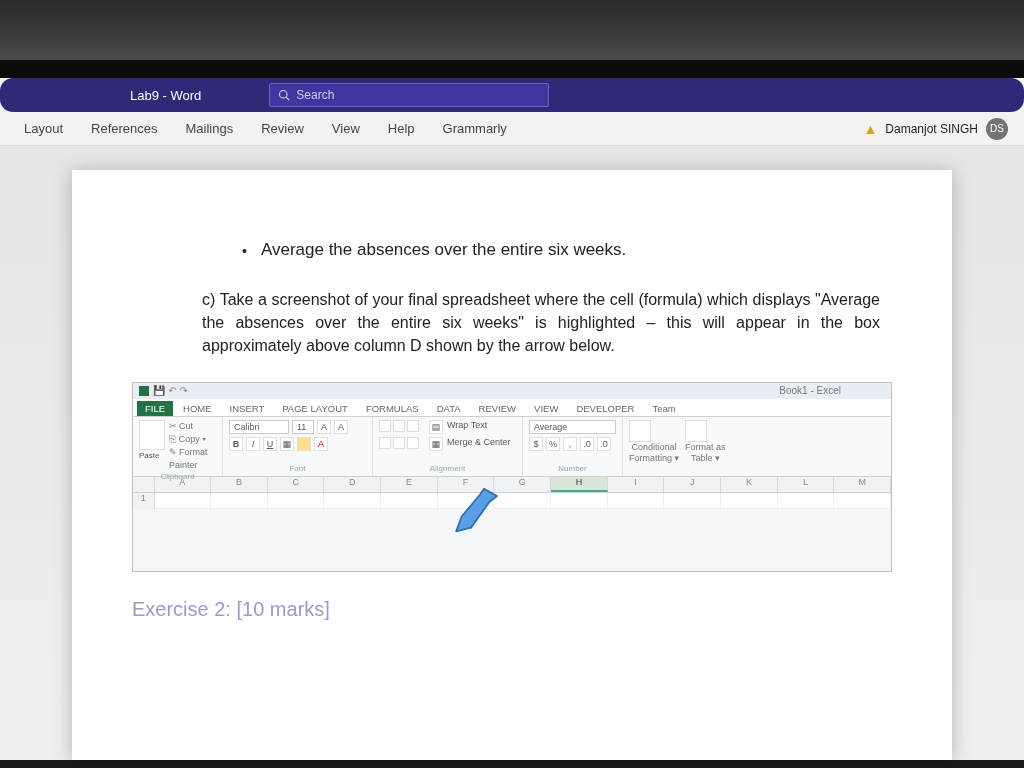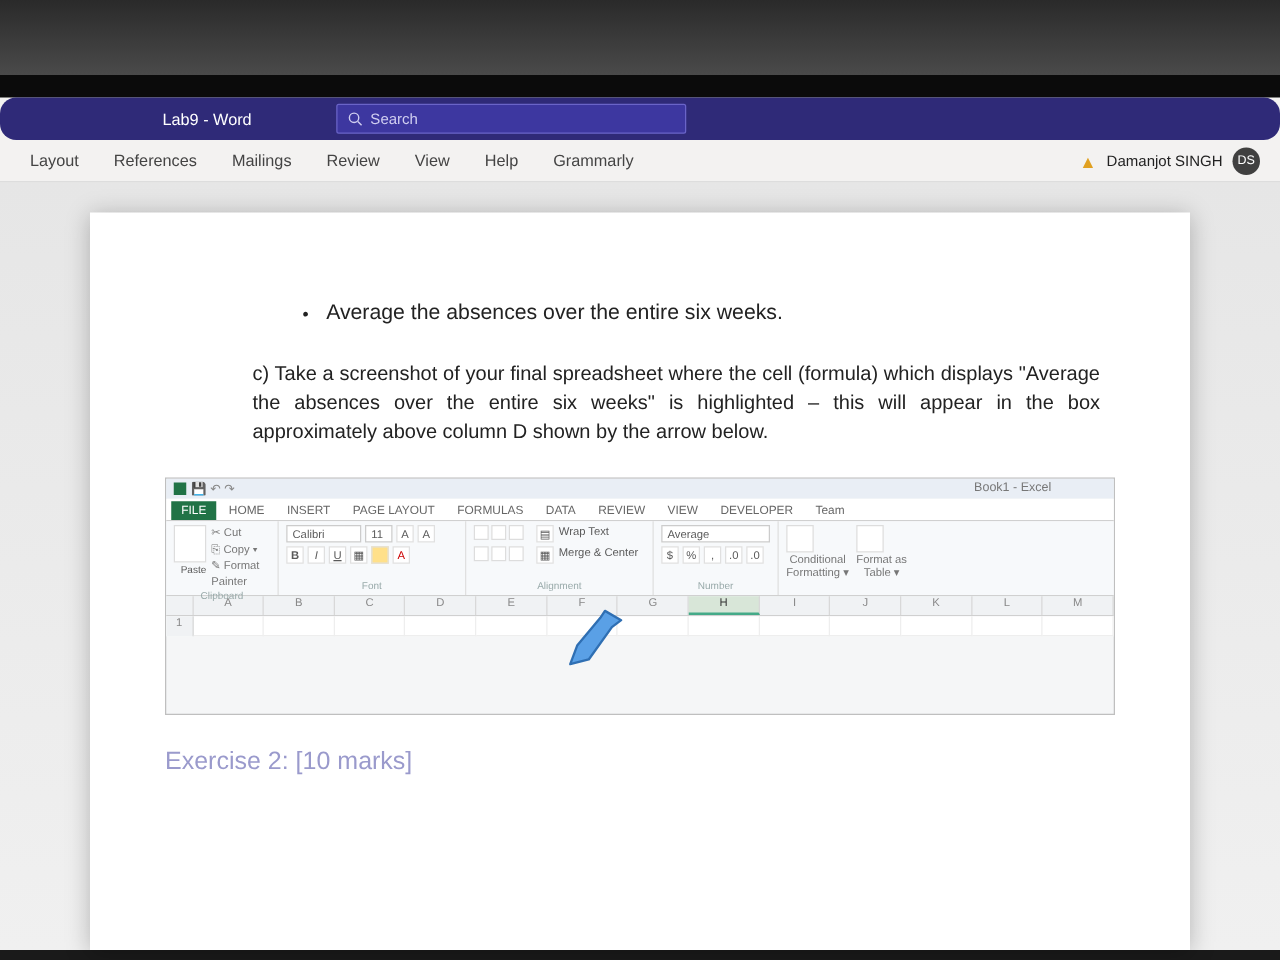--- a/index.html
+++ b/index.html
@@ -34,21 +34,21 @@
   .search-wrap svg { width:12px; height:12px; }
   .ribbon {
     height:34px; background:#f3f2f1; border-bottom:1px solid #d6d6d6;
     display:flex; align-items:center; font-size:13px; color:#444;
     padding:0 10px; gap:0;
   }
   .ribbon .tab { padding:0 14px; height:100%; display:flex; align-items:center; cursor:pointer; }
   .ribbon .spacer { flex:1; }
   .userbox { display:flex; align-items:center; gap:8px; font-size:12px; color:#222; padding-right:6px;}
   .userbox .warn { color:#e0a020; font-size:14px; }
-  .avatar { width:22px; height:22px; border-radius:50%; background:#404040; color:#fff; font-size:10px; display:flex; align-items:center; justify-content:center;text-align:right; }
+  .avatar { width:22px; height:22px; border-radius:50%; background:#737373; color:#fff; font-size:10px; display:flex; align-items:center; justify-content:center;text-align:right; }
 
   .page-area {
     position:absolute; top:68px; left:0; right:0; bottom:0;
     background:linear-gradient(#e6e6e6,#f0f0f0);
     display:flex; justify-content:center;
     padding-top:24px;
   }
   .page {
     width:880px; background:#fff; box-shadow:0 2px 18px rgba(0,0,0,.25);
     padding:70px 60px 20px 60px;
@@ -170,21 +170,21 @@
           <span class="ex-tab">REVIEW</span>
           <span class="ex-tab">VIEW</span>
           <span class="ex-tab">DEVELOPER</span>
           <span class="ex-tab">Team</span>
         </div>
         <div class="ex-ribbon">
           <div class="ex-group" style="width:90px">
             <div style="display:flex;gap:4px">
               <div>
                 <div class="paste-btn"></div>
-                <div style="font-size:8px;text-align:right">Paste</div>
+                <div style="font-size:8px;text-align:left">Paste</div>
               </div>
               <div class="clip-items">
                 <div>✂ <span>Cut</span></div>
                 <div>⎘ <span>Copy</span> ▾</div>
                 <div>✎ <span>Format Painter</span></div>
               </div>
             </div>
             <div class="glabel">Clipboard</div>
           </div>
           <div class="ex-group" style="width:150px">

